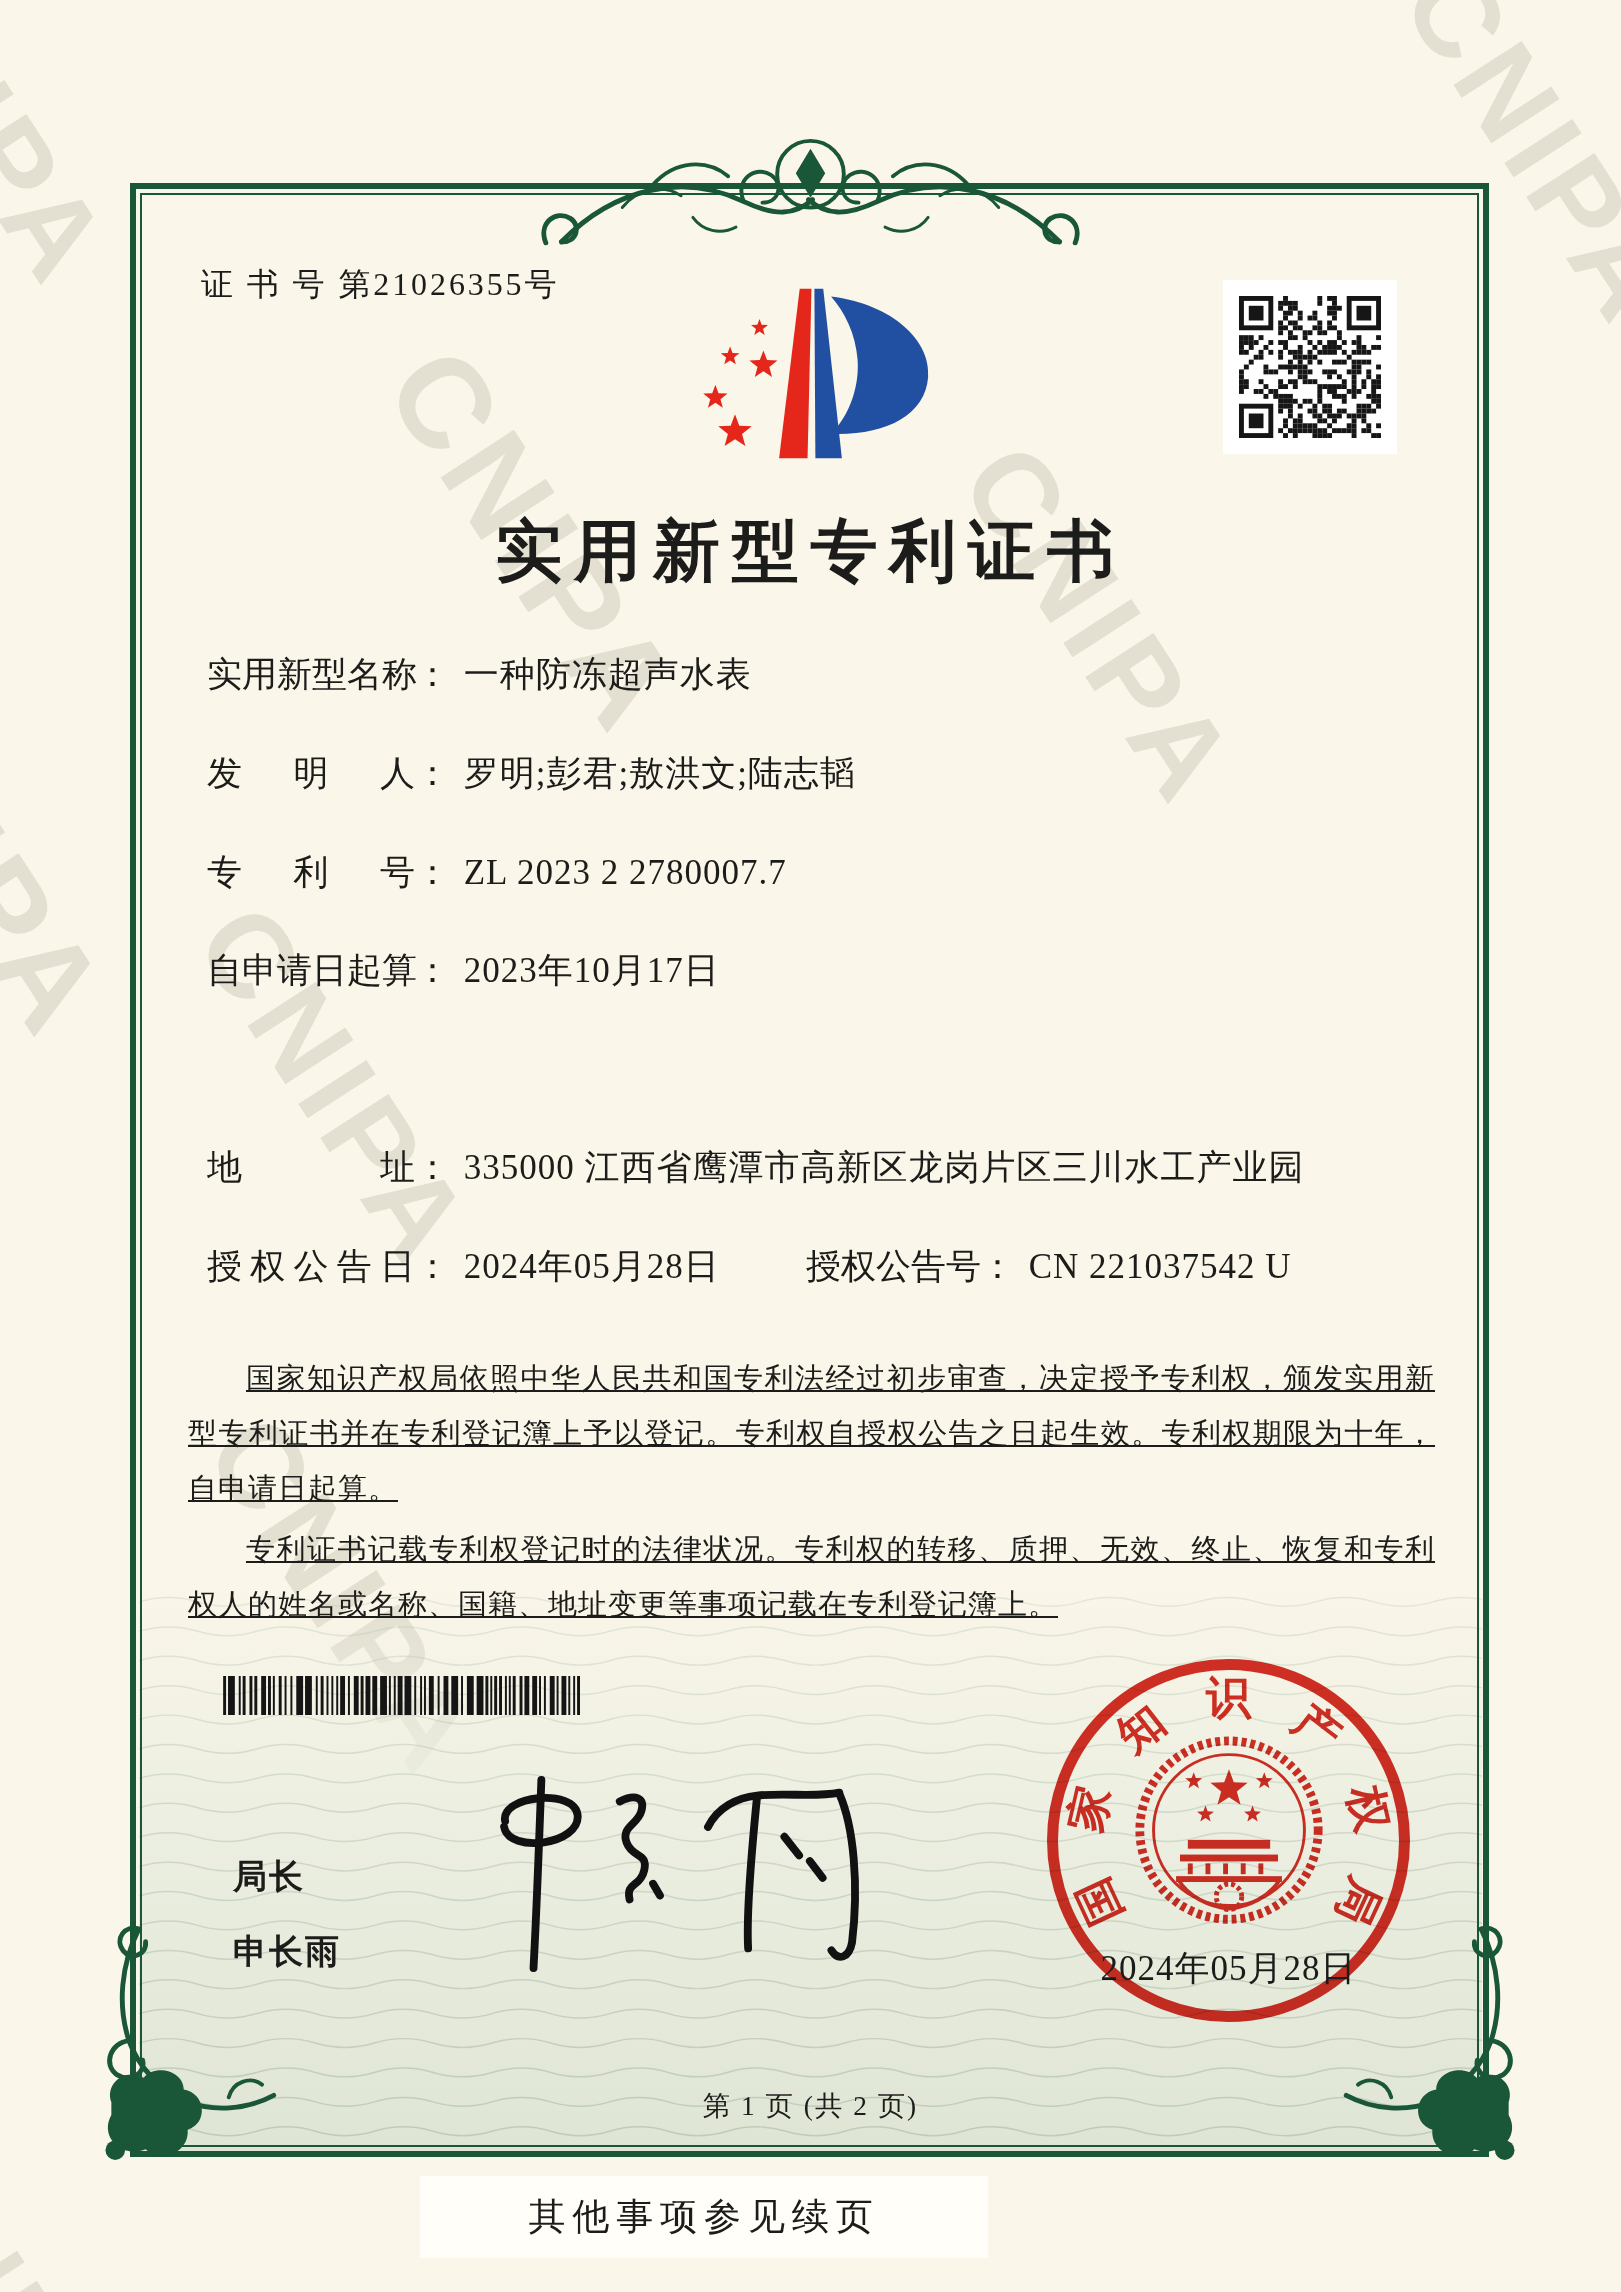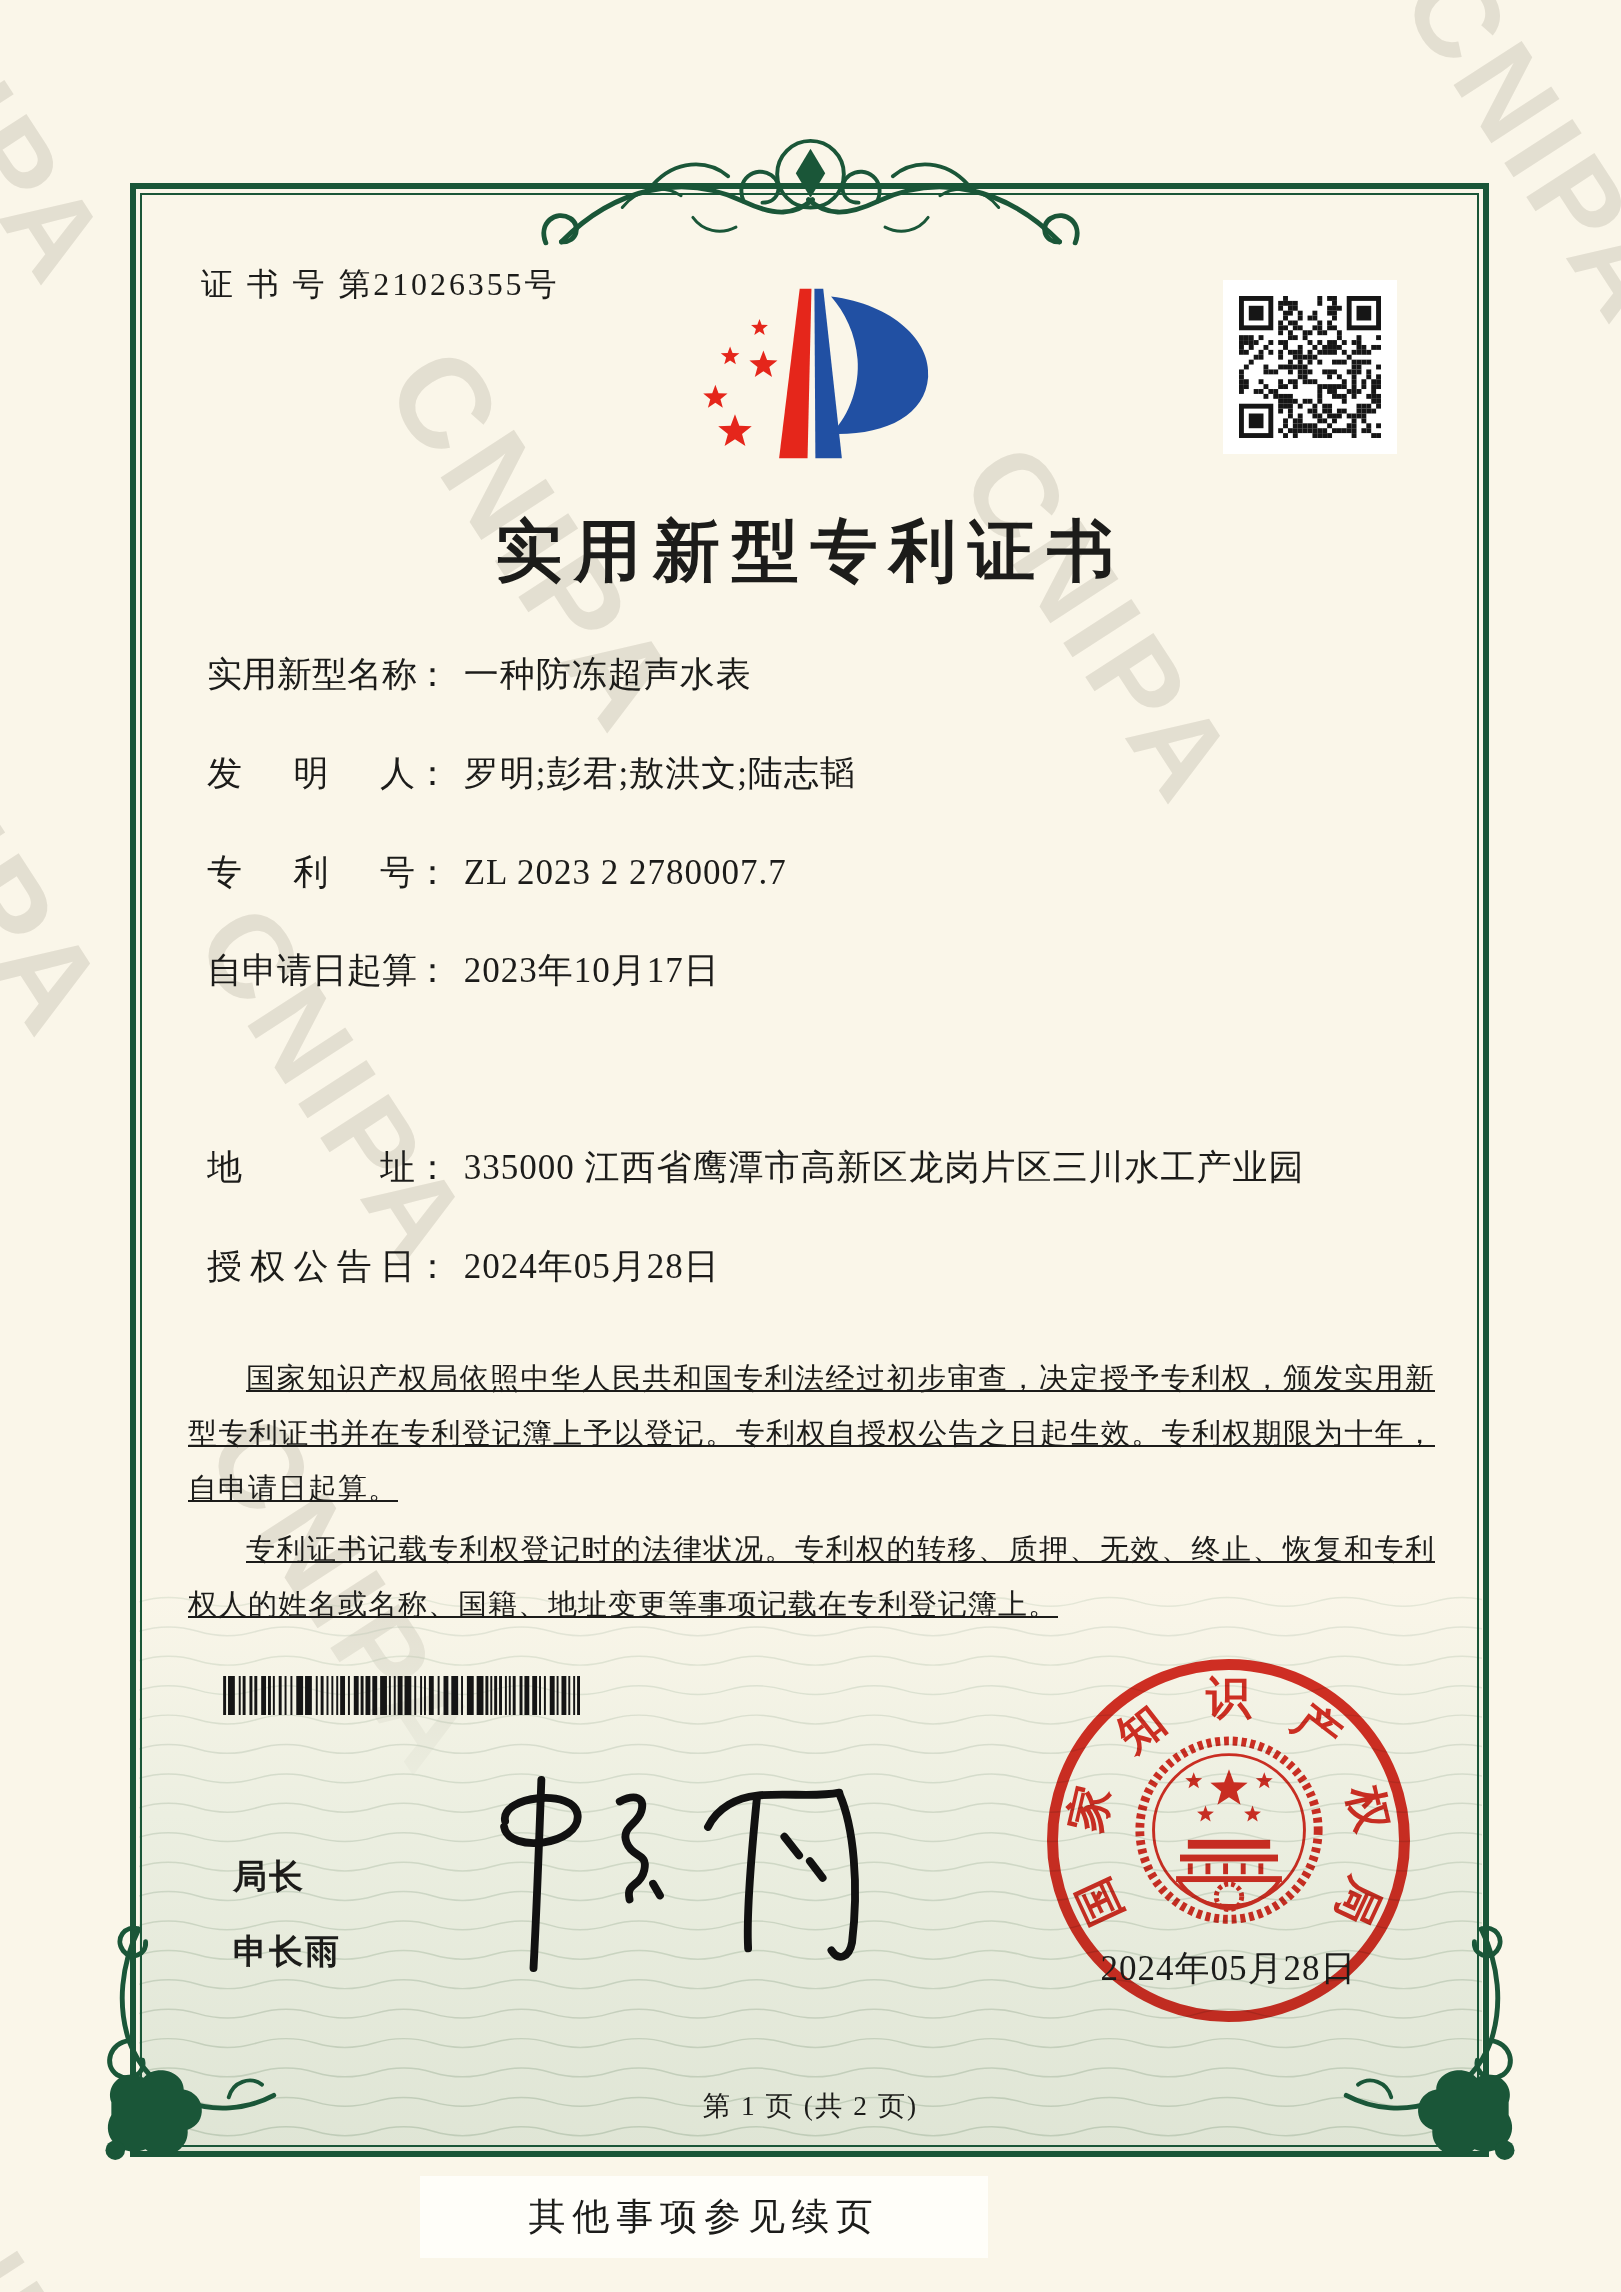--- a/index.html
+++ b/index.html
@@ -500,20 +500,23 @@
   </div>
   <div class="frow" style="top:947px">
     <span class="flabel">自申请日起算</span><span class="fcolon">：</span><span class="fvalue">2023年10月17日</span>
   </div>
   <div class="frow" style="top:1144px">
     <span class="flabel">地址</span><span class="fcolon">：</span><span class="fvalue">335000 江西省鹰潭市高新区龙岗片区三川水工产业园</span>
   </div>
   <div class="frow" style="top:1243px">
     <span class="flabel">授权公告日</span><span class="fcolon">：</span><span class="fvalue">2024年05月28日</span>
   </div>
+  <div class="frow2" style="top:1243px">
+    <span class="flabel2">授权公告号</span><span class="fcolon">：</span><span class="fvalue">CN 221037542 U</span>
+  </div>
 
   <div class="paras">
     <p>国家知识产权局依照中华人民共和国专利法经过初步审查，决定授予专利权，颁发实用新型专利证书并在专利登记簿上予以登记。专利权自授权公告之日起生效。专利权期限为十年，自申请日起算。</p>
     <p>专利证书记载专利权登记时的法律状况。专利权的转移、质押、无效、终止、恢复和专利权人的姓名或名称、国籍、地址变更等事项记载在专利登记簿上。</p>
   </div>
 
   <div class="barcode"><svg width="365" height="39" viewBox="0 0 372 40">
         <rect x="0" y="0" width="3" height="40" fill="#151515"></rect>
         <rect x="5" y="0" width="7" height="40" fill="#151515"></rect>
         <rect x="16" y="0" width="2" height="40" fill="#151515"></rect>

